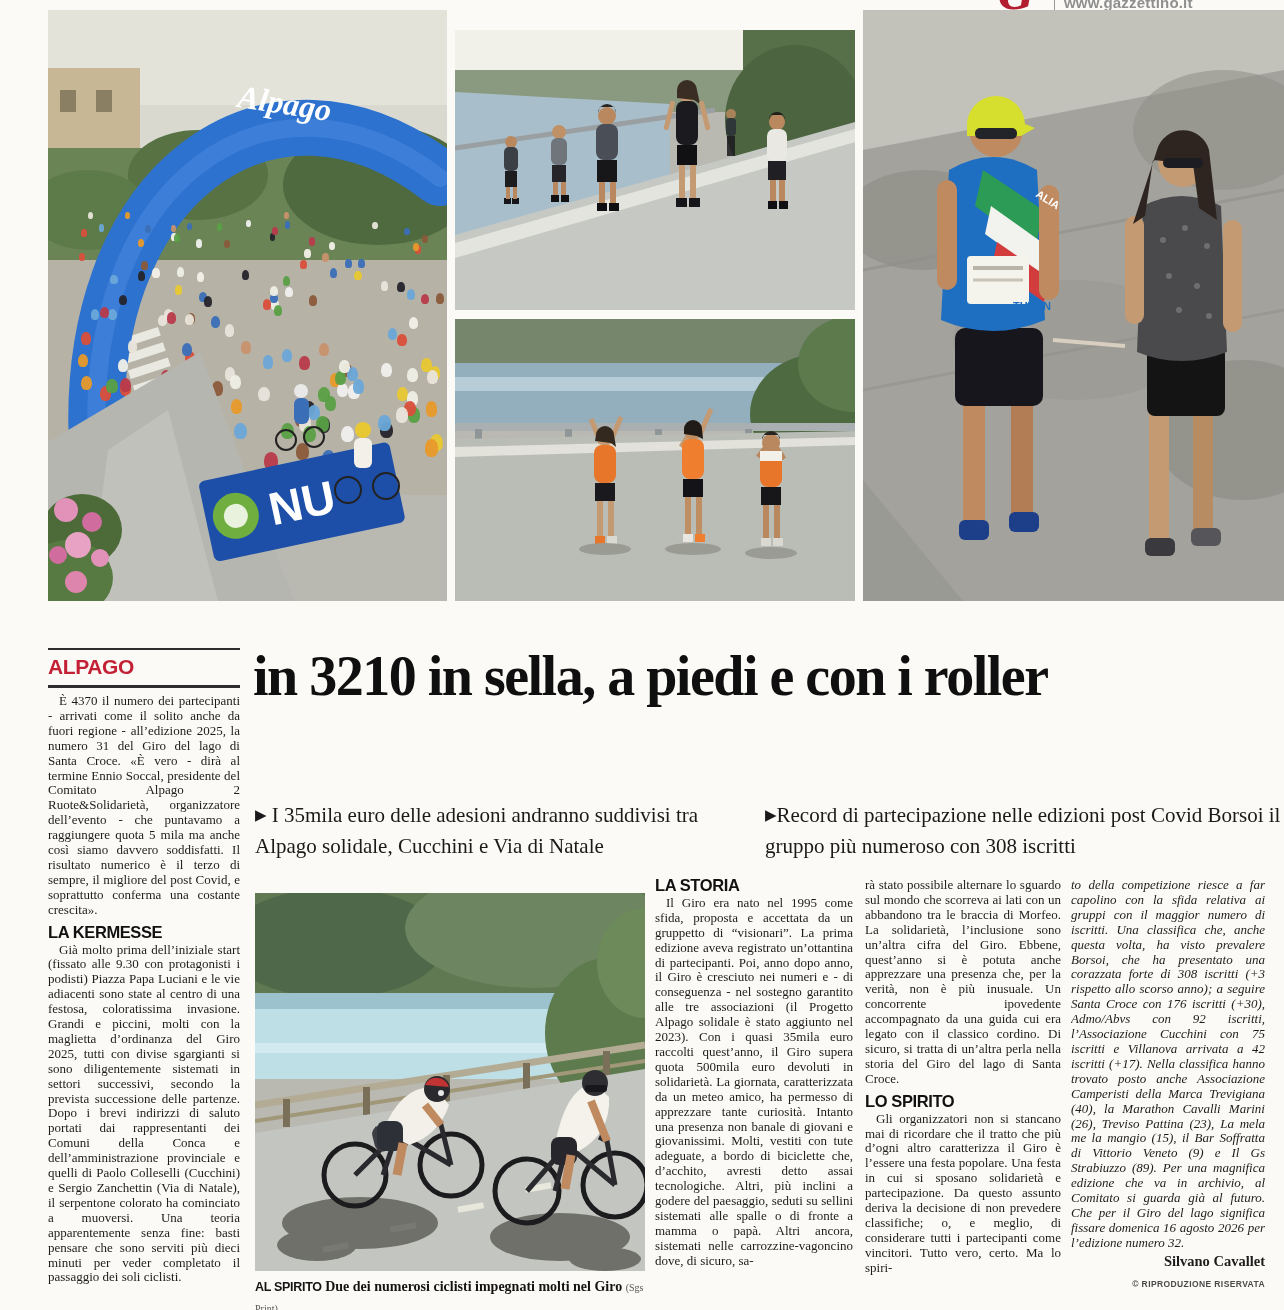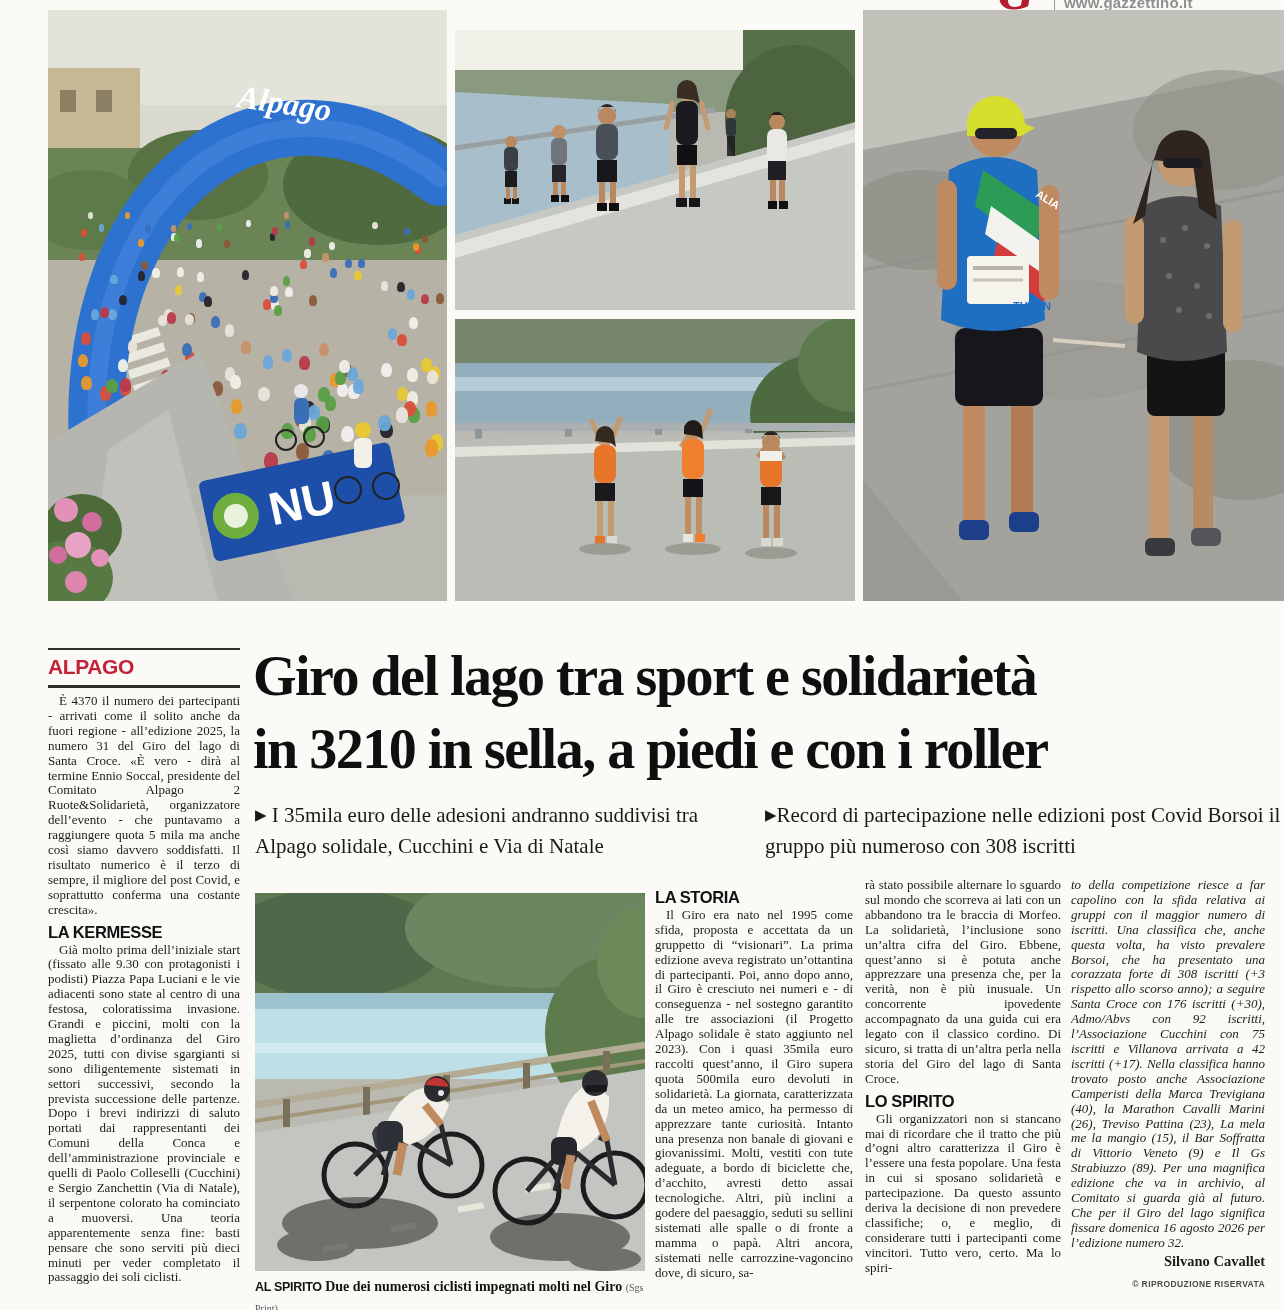--- a/index.html
+++ b/index.html
@@ -38,21 +38,21 @@
   
   .sf{position:absolute;top:801px;font-size:21px;line-height:28.5px;color:#1a1a1a;}
   .sf .mk{font-size:15px;position:relative;top:-2px;}
 
   
   .col{position:absolute;font-size:13px;line-height:14.9px;text-align:justify;}
   .col p{margin:0;text-indent:11px;}
   .col p.noind{text-indent:0;}
   .subhead{font-family:"Liberation Sans",sans-serif;font-weight:700;font-size:16.5px;
            letter-spacing:-.4px;margin:7px 0 3px;text-align:left;color:#111;}
-  .subhead.first{margin-top:12px;}
+  .subhead.first{margin-top:0;}
   .clip{overflow:hidden;}
   .byline{font-weight:700;font-size:14.5px;text-align:right;margin-top:4px;}
   .copyright{font-family:"Liberation Sans",sans-serif;font-weight:700;font-size:8.5px;
              color:#4a4a4a;letter-spacing:.4px;text-align:right;margin-top:8px;}
 </style>
 </head>
 <body>
 
 <div id="page">
 
@@ -475,21 +475,20 @@
   </div>
 
 
   <div class="abs kickbox">
     <div class="rule-thin"></div>
     <div class="kicker">ALPAGO</div>
     <div class="rule-med"></div>
   </div>
 
   <div class="abs headline">
-    <div>Giro del lago tra sport e solidarietà</div>
     <div>in 3210 in sella, a piedi e con i roller</div>
   </div>
 
   <div class="sf" style="left:255px;width:502px;">
     <span class="mk">▶</span><span> I 35mila euro delle adesioni andranno suddivisi tra Alpago solidale, Cucchini e Via di Natale</span>
   </div>
   <div class="sf" style="left:765px;width:519px;">
     <span class="mk">▶</span><span>Record di partecipazione nelle edizioni post Covid Borsoi il gruppo più numeroso con 308 iscritti</span>
   </div>
 

